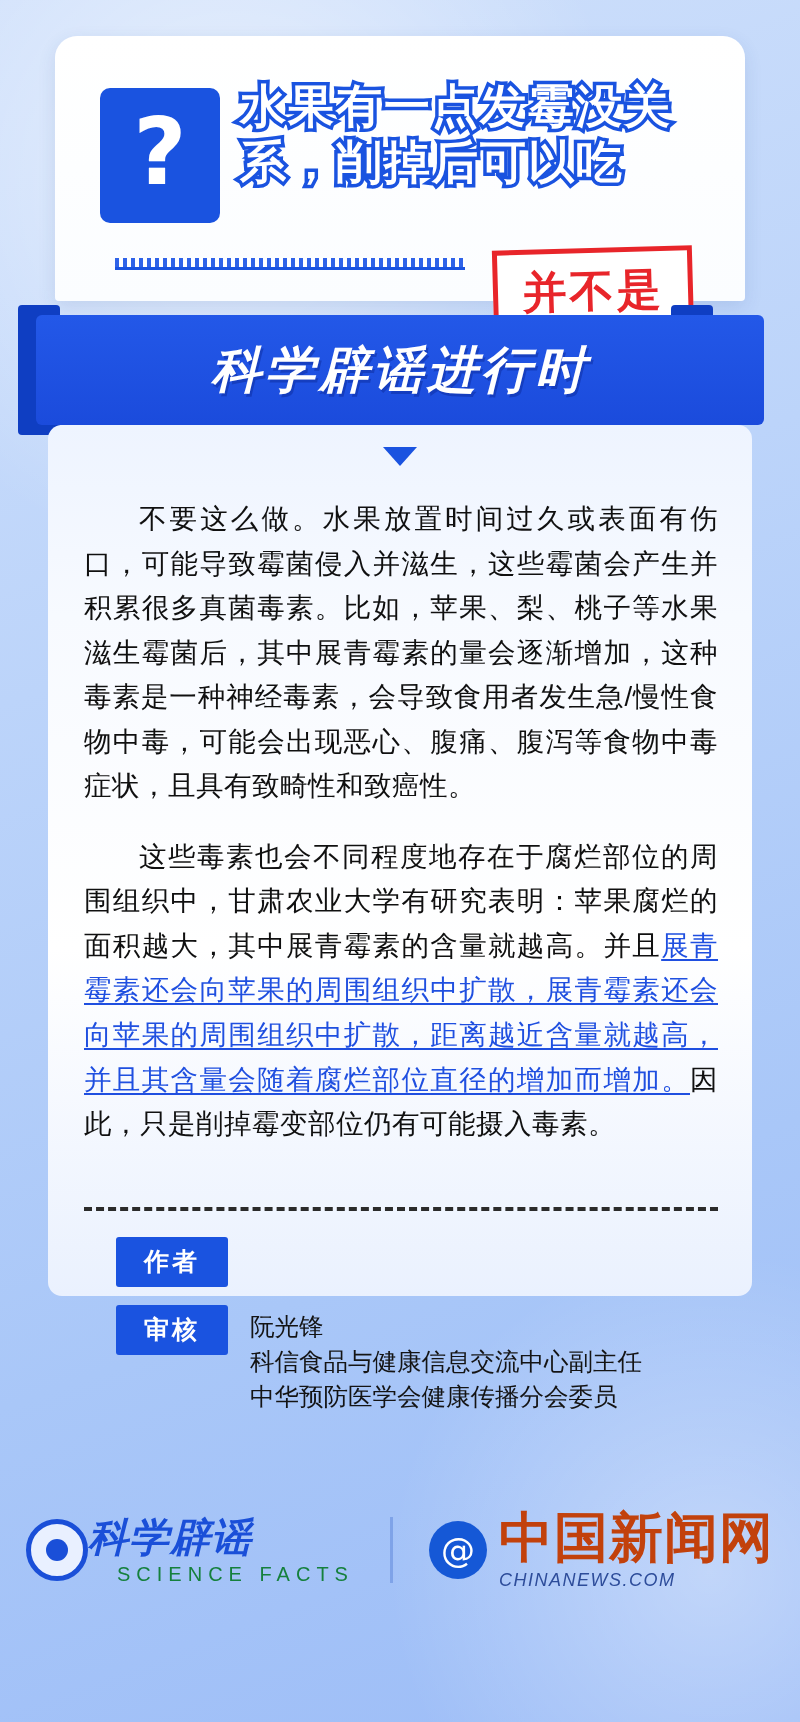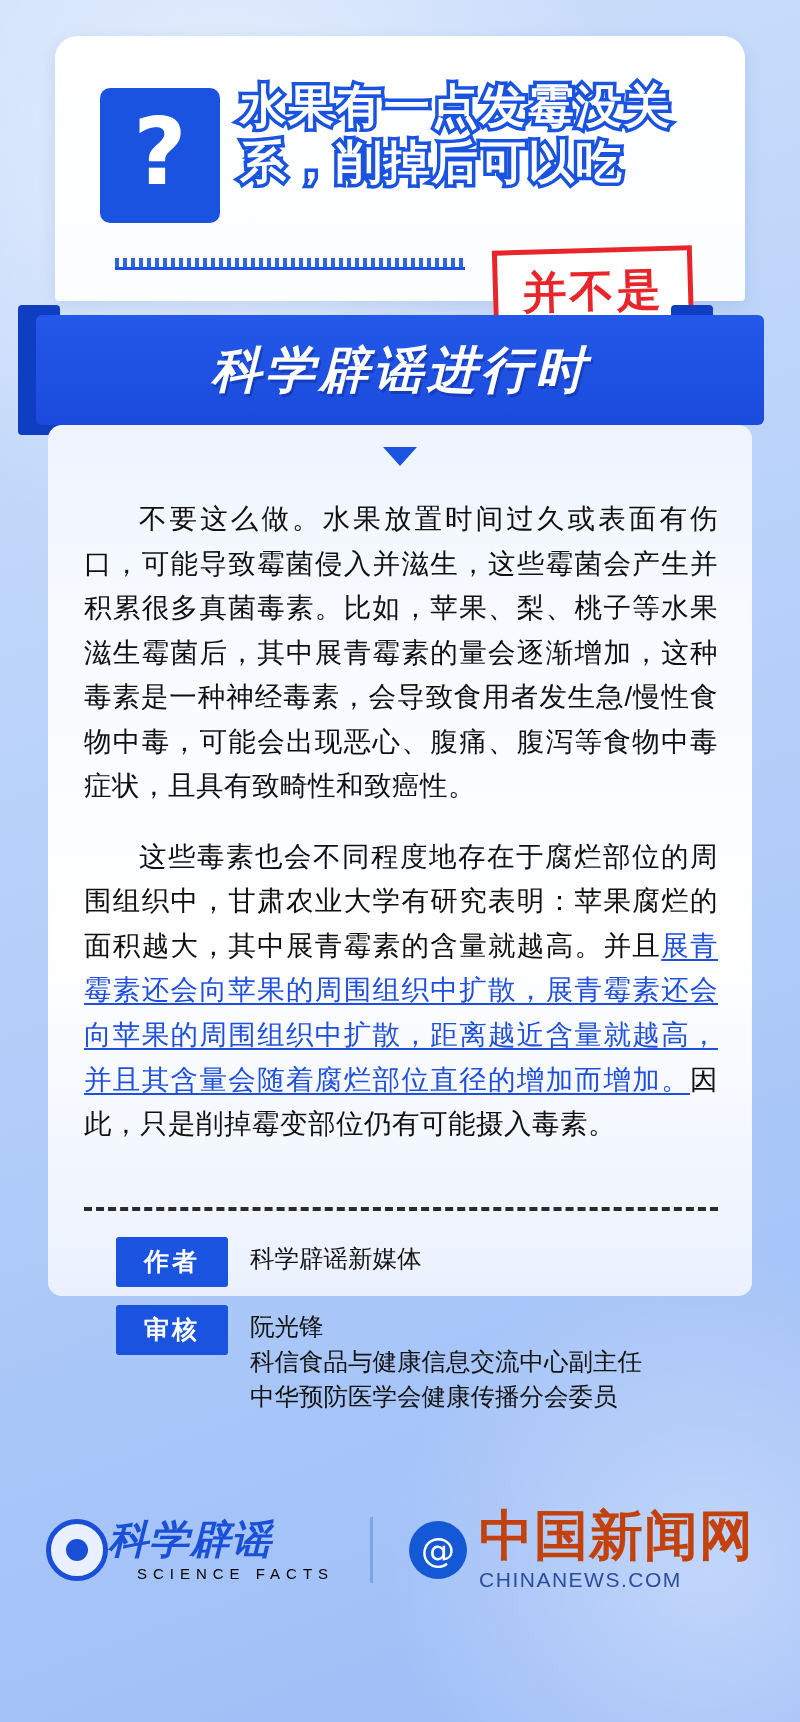--- a/index.html
+++ b/index.html
@@ -235,22 +235,22 @@
   }
   .logo-left .ltext .big {
     color: #1a4fd8;
     font-size: 40px;
     font-weight: bold;
     font-style: italic;
     letter-spacing: 1px;
   }
   .logo-left .ltext .small {
     margin-top: 7px;
-    color: #000000;
-    font-size: 15px;
+    color: #15803d;
+    font-size: 20px;
     letter-spacing: 6px;
     margin-left: 29px;
   }
   .divider {
     width: 3px; height: 66px;
     background: #7fa3e8;
   }
   .logo-right {
     display: flex;
     align-items: center;
@@ -268,22 +268,23 @@
   .logo-right .rtext .big {
     color: #c2410c;
     font-size: 54px;
     font-weight: bold;
     letter-spacing: 1px;
     line-height: 1;
   }
   .logo-right .rtext .small {
     margin-top: 6px;
     color: #2d4c9a;
-    font-size: 21px;
+    font-size: 18px;
     letter-spacing: 1.5px;
+    font-style: italic;
   }
 </style>
 </head>
 <body>
 
 <div class="bg-glow"></div>
 <div class="bg-glow2"></div>
 
 <div class="top-card">
   <div class="qmark">
@@ -310,23 +311,20 @@
   <div class="content">
     <p class="para indent">不要这么做。水果放置时间过久或表面有伤口，可能导致霉菌侵入并滋生，这些霉菌会产生并积累很多真菌毒素。比如，苹果、梨、桃子等水果滋生霉菌后，其中展青霉素的量会逐渐增加，这种毒素是一种神经毒素，会导致食用者发生急/慢性食物中毒，可能会出现恶心、腹痛、腹泻等食物中毒症状，且具有致畸性和致癌性。</p>
     <p class="para indent"><span>这些毒素也会不同程度地存在于腐烂部位的周围组织中，甘肃农业大学有研究表明：苹果腐烂的面积越大，其中展青霉素的含量就越高。并且</span><span class="hl">展青霉素还会向苹果的周围组织中扩散，展青霉素还会向苹果的周围组织中扩散，距离越近含量就越高，并且其含量会随着腐烂部位直径的增加而增加。</span><span>因此，只是削掉霉变部位仍有可能摄入毒素。</span></p>
   </div>
 
   <div class="dashed-sep"></div>
 
   <div class="credits">
     <div class="credit-row">
       <div class="tag">作者</div>
-      <div class="credit-text">
-        <div>科学辟谣新媒体</div>
-      </div>
     </div>
     <div class="credit-row">
       <div class="tag">审核</div>
       <div class="credit-text">
         <div>阮光锋</div>
         <div>科信食品与健康信息交流中心副主任</div>
         <div>中华预防医学会健康传播分会委员</div>
       </div>
     </div>
   </div>

